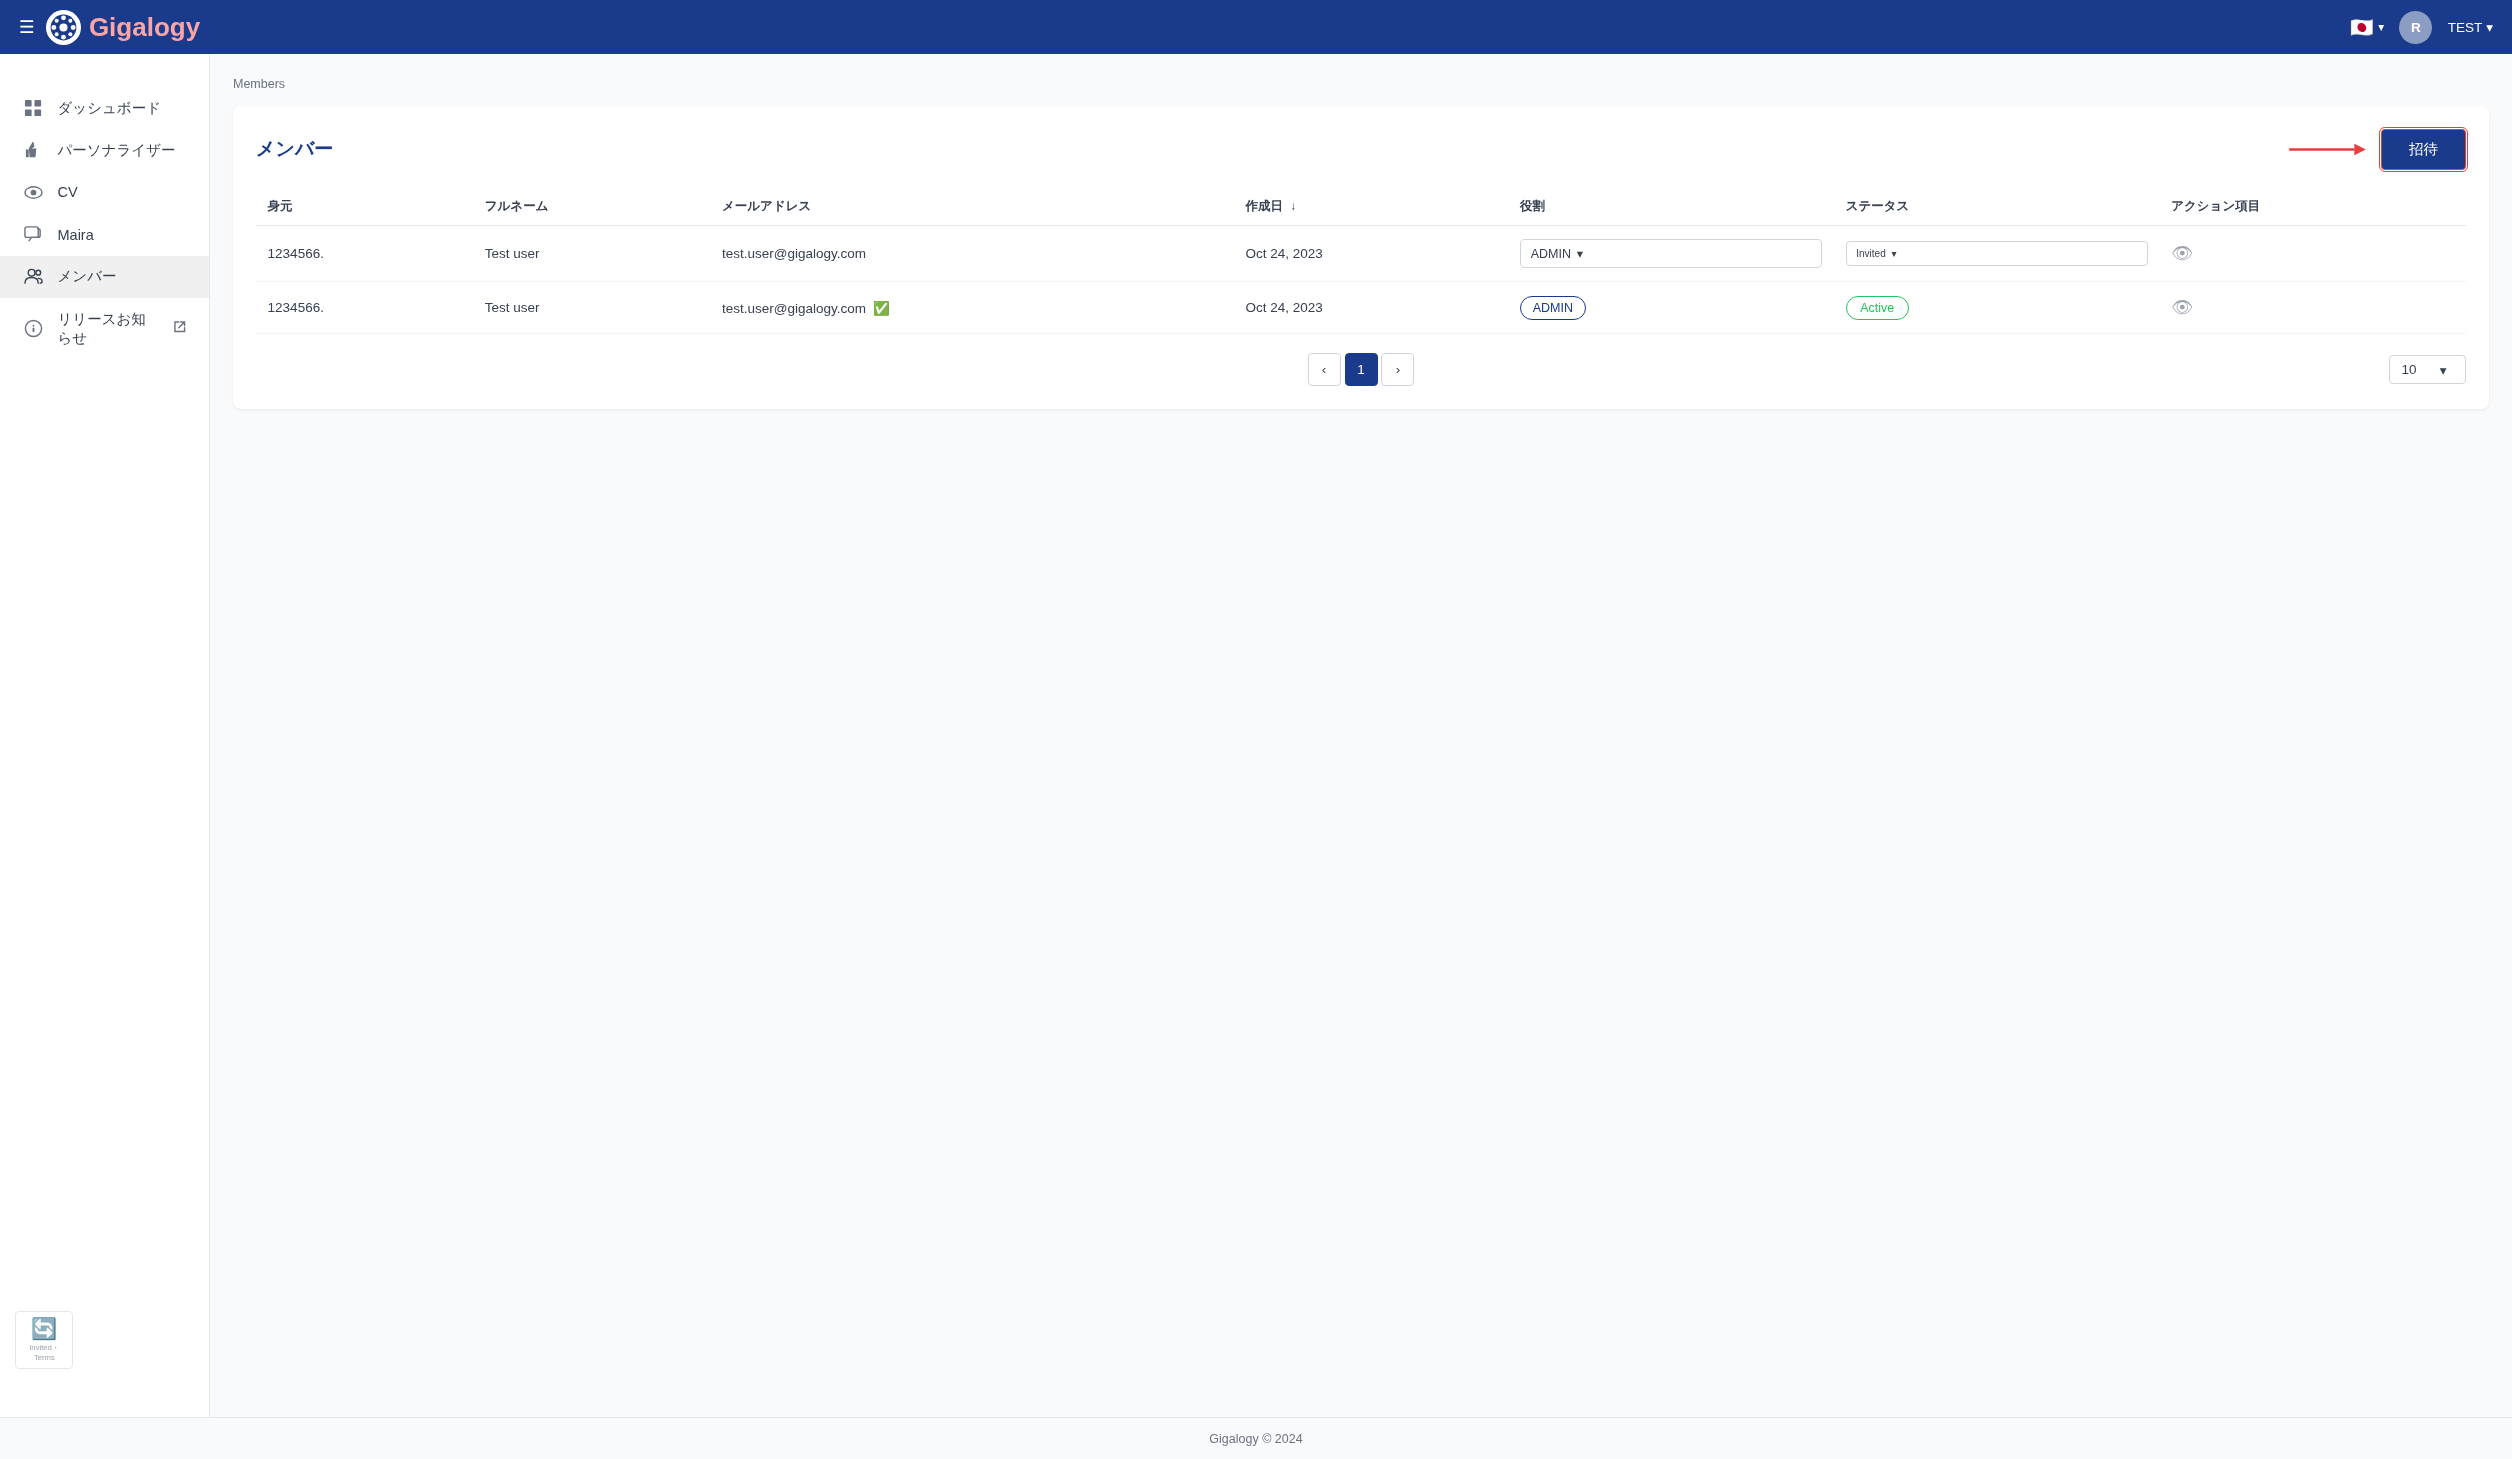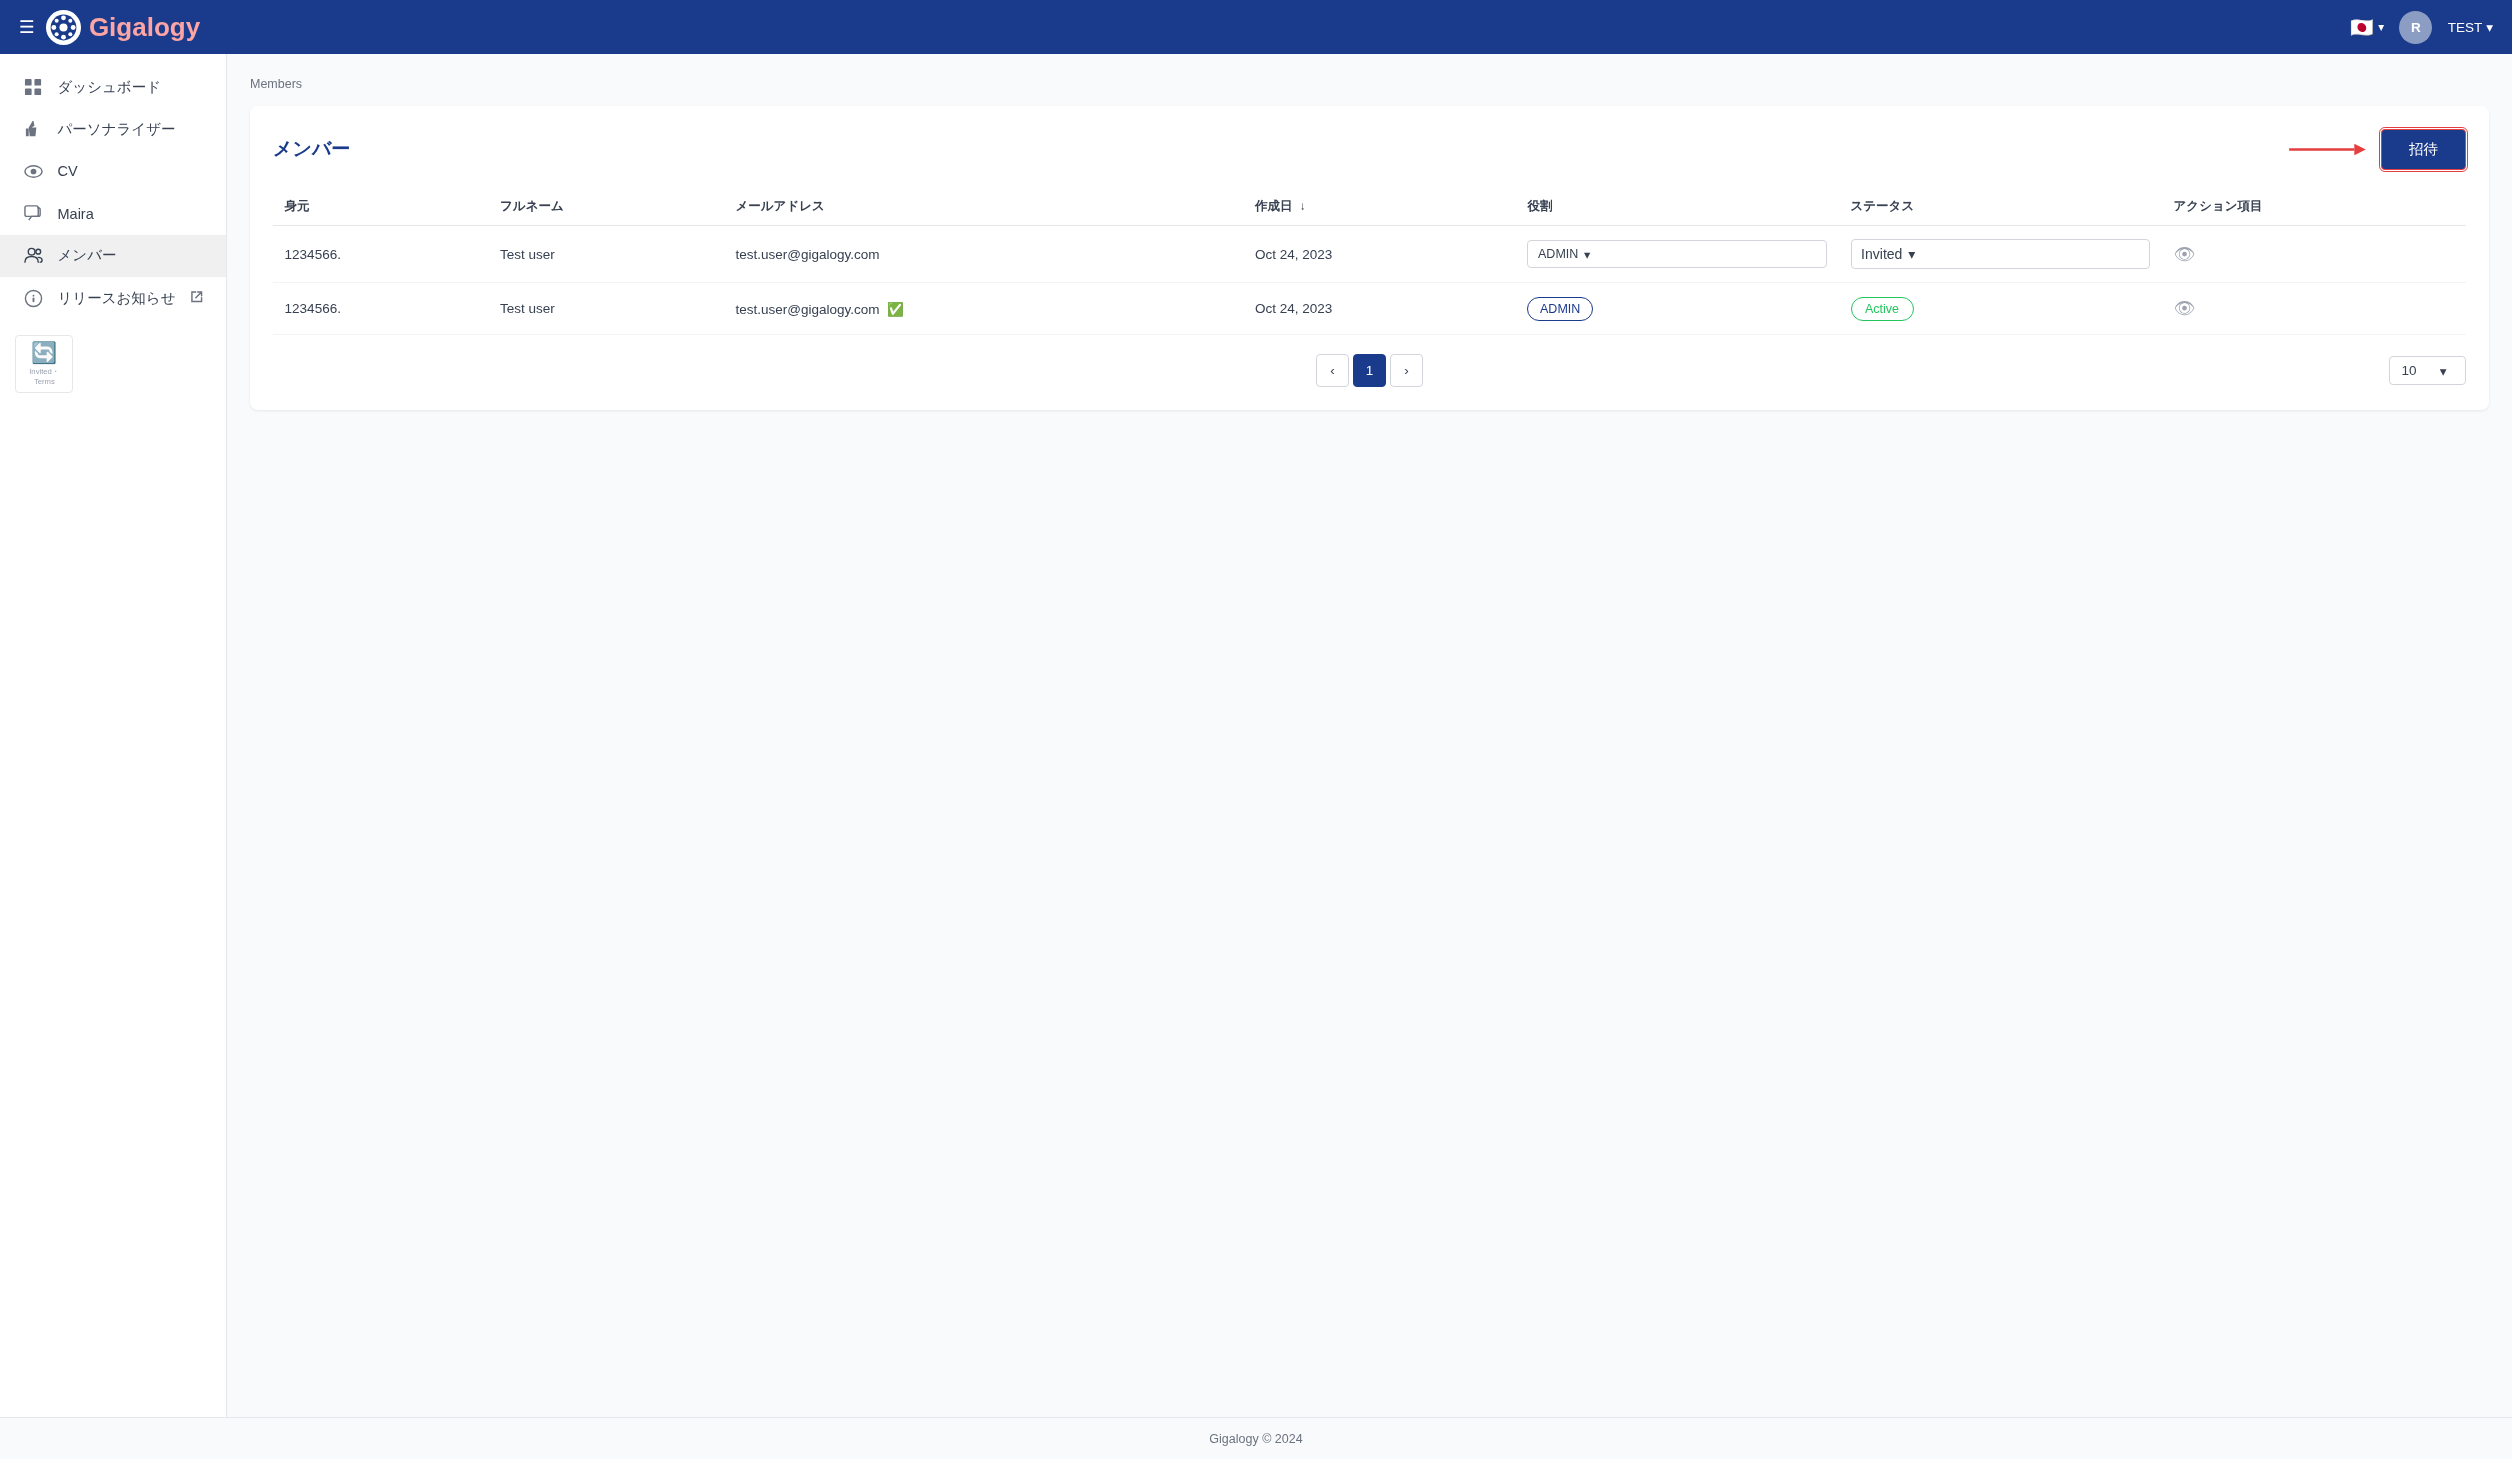--- a/index.html
+++ b/index.html
@@ -37,27 +37,28 @@
       display: flex; align-items: center; justify-content: center;
       color: white; font-weight: 600; font-size: 13.5px;
     }
     .user-name { color: white; font-size: 13.5px; display: flex; align-items: center; gap: 3.9px; cursor: pointer; }
 
     
     .layout { display: flex; flex: 1; }
 
     
     .sidebar {
-      width: 227px;
+      width: 210px;
       background: white;
       border-right: 1px solid #e5e7eb;
-      padding: 12px 0;
+      padding: 33px 0;
       flex-shrink: 0;
       display: flex;
       flex-direction: column;
+      justify-content: space-between;
     }
     .sidebar-nav { display: flex; flex-direction: column; }
     .sidebar-item {
       display: flex;
       align-items: center;
       gap: 13.5px;
       padding: 11.6px 23px;
       cursor: pointer;
       color: #374151;
       font-size: 14.5px;
@@ -183,21 +184,21 @@
       font-weight: 500;
     }
 
     
     .status-dropdown {
       display: flex;
       align-items: center;
       border: 1px solid #d1d5db;
       border-radius: 3.9px;
       padding: 5.8px 9.6px;
-      font-size: 14px;
+      font-size: 10px;
       color: #374151;
       background: white;
       cursor: pointer;
       gap: 5.8px;
       min-width: 96px;
     }
     .status-active {
       display: inline-block;
       border: 1px solid #22c55e;
       border-radius: 19px;

